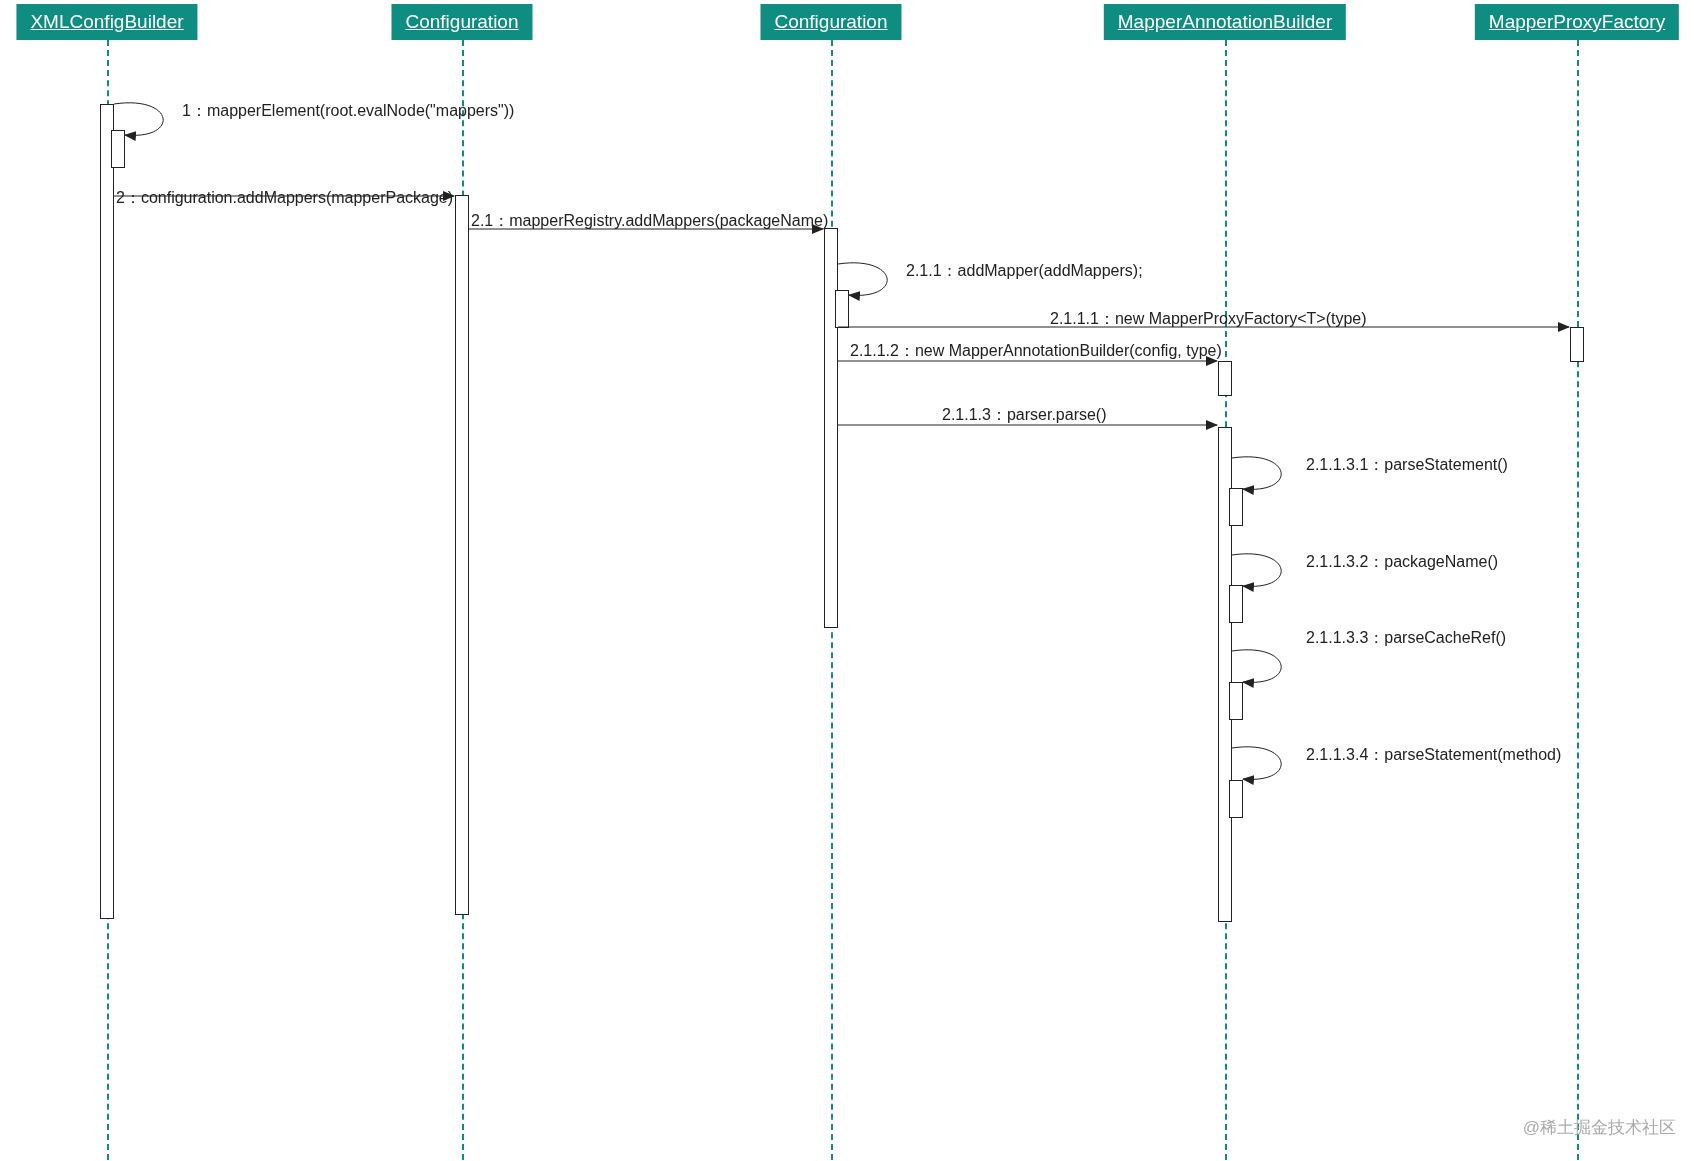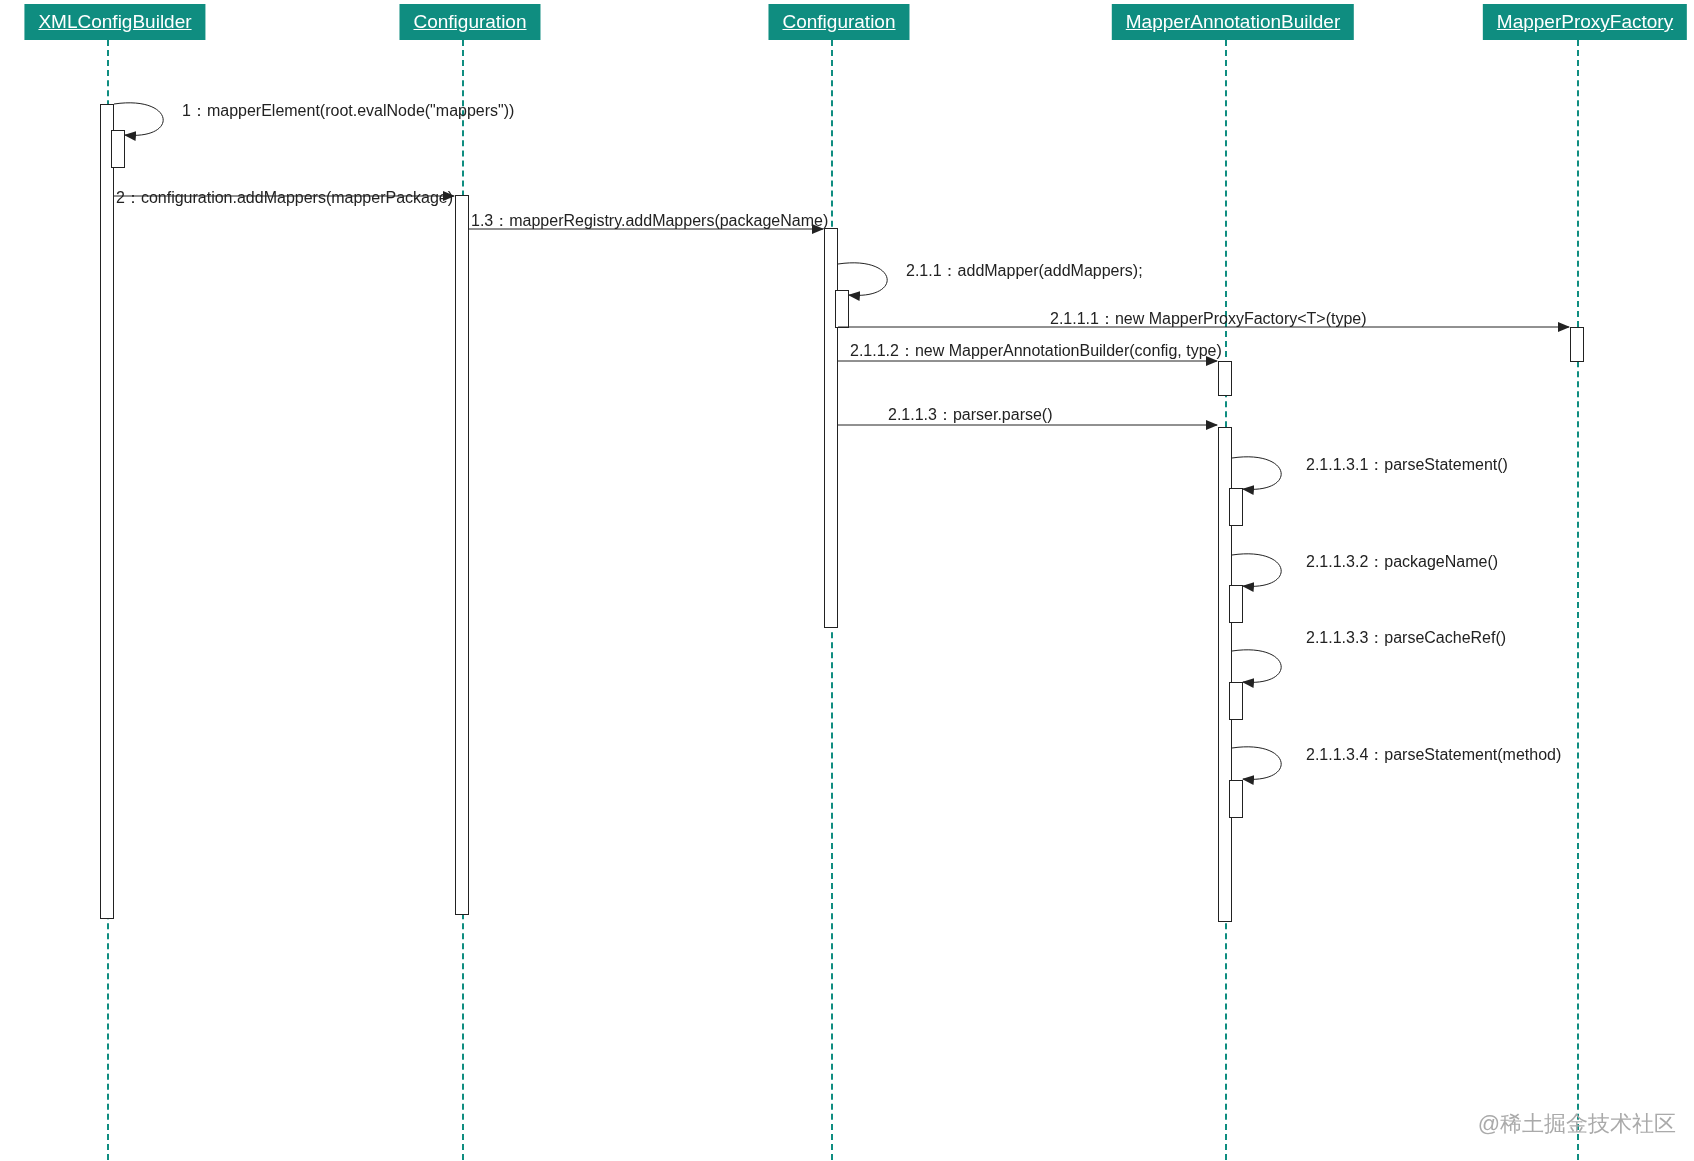--- a/index.html
+++ b/index.html
@@ -15,21 +15,20 @@
     position: absolute;
     top: 4px;
     background: #0f8d80;
     color: #ffffff;
     text-decoration: underline;
     padding: 7px 14px;
     font-size: 19px;
     white-space: nowrap;
     transform: translateX(-50%);
     z-index: 5;
-    margin-left: 8px;
   }
   .lifeline {
     position: absolute;
     top: 40px;
     width: 0;
     border-left: 2.5px dashed #0f8d80;
     height: 1120px;
     z-index: 1;
   }
   .activation {
@@ -45,21 +44,21 @@
     font-size: 16px;
     color: #222;
     white-space: nowrap;
     z-index: 6;
   }
   .watermark {
     position: absolute;
     right: 18px;
     bottom: 22px;
     color: #aaa;
-    font-size: 22px;
+    font-size: 17px;
     z-index: 7;
   }
   svg.overlay {
     position: absolute;
     top: 0; left: 0;
     width: 1694px; height: 1161px;
     z-index: 4;
     pointer-events: none;
   }
 </style>
@@ -86,25 +85,25 @@
 <div class="activation" style="left:1225px; top:361px; height:35px;"></div>
 <div class="activation" style="left:1225px; top:427px; height:495px;"></div>
 <div class="activation" style="left:1236px; top:488px; height:38px;"></div>
 <div class="activation" style="left:1236px; top:585px; height:38px;"></div>
 <div class="activation" style="left:1236px; top:682px; height:38px;"></div>
 <div class="activation" style="left:1236px; top:780px; height:38px;"></div>
 <div class="activation" style="left:1577px; top:327px; height:35px;"></div>
 
 <div class="msg-label" style="left:182px; top:101px">1：mapperElement(root.evalNode("mappers"))</div>
 <div class="msg-label" style="left:116px; top:188px">2：configuration.addMappers(mapperPackage)</div>
-<div class="msg-label" style="left:471px; top:211px">1.3：mapperRegistry.addMappers(packageName)</div>
+<div class="msg-label" style="left:471px; top:211px">2.1：mapperRegistry.addMappers(packageName)</div>
 <div class="msg-label" style="left:906px; top:261px">2.1.1：addMapper(addMappers);</div>
 <div class="msg-label" style="left:1050px; top:309px">2.1.1.1：new MapperProxyFactory&lt;T&gt;(type)</div>
 <div class="msg-label" style="left:850px; top:341px">2.1.1.2：new MapperAnnotationBuilder(config, type)</div>
-<div class="msg-label" style="left:888px; top:405px">2.1.1.3：parser.parse()</div>
+<div class="msg-label" style="left:942px; top:405px">2.1.1.3：parser.parse()</div>
 <div class="msg-label" style="left:1306px; top:455px">2.1.1.3.1：parseStatement()</div>
 <div class="msg-label" style="left:1306px; top:552px">2.1.1.3.2：packageName()</div>
 <div class="msg-label" style="left:1306px; top:628px">2.1.1.3.3：parseCacheRef()</div>
 <div class="msg-label" style="left:1306px; top:745px">2.1.1.3.4：parseStatement(method)</div>
 
 <div class="watermark">@稀土掘金技术社区</div>
 
 <svg class="overlay">
   <defs>
     <marker id="arrow" markerWidth="12" markerHeight="10" refX="11" refY="5" orient="auto">

